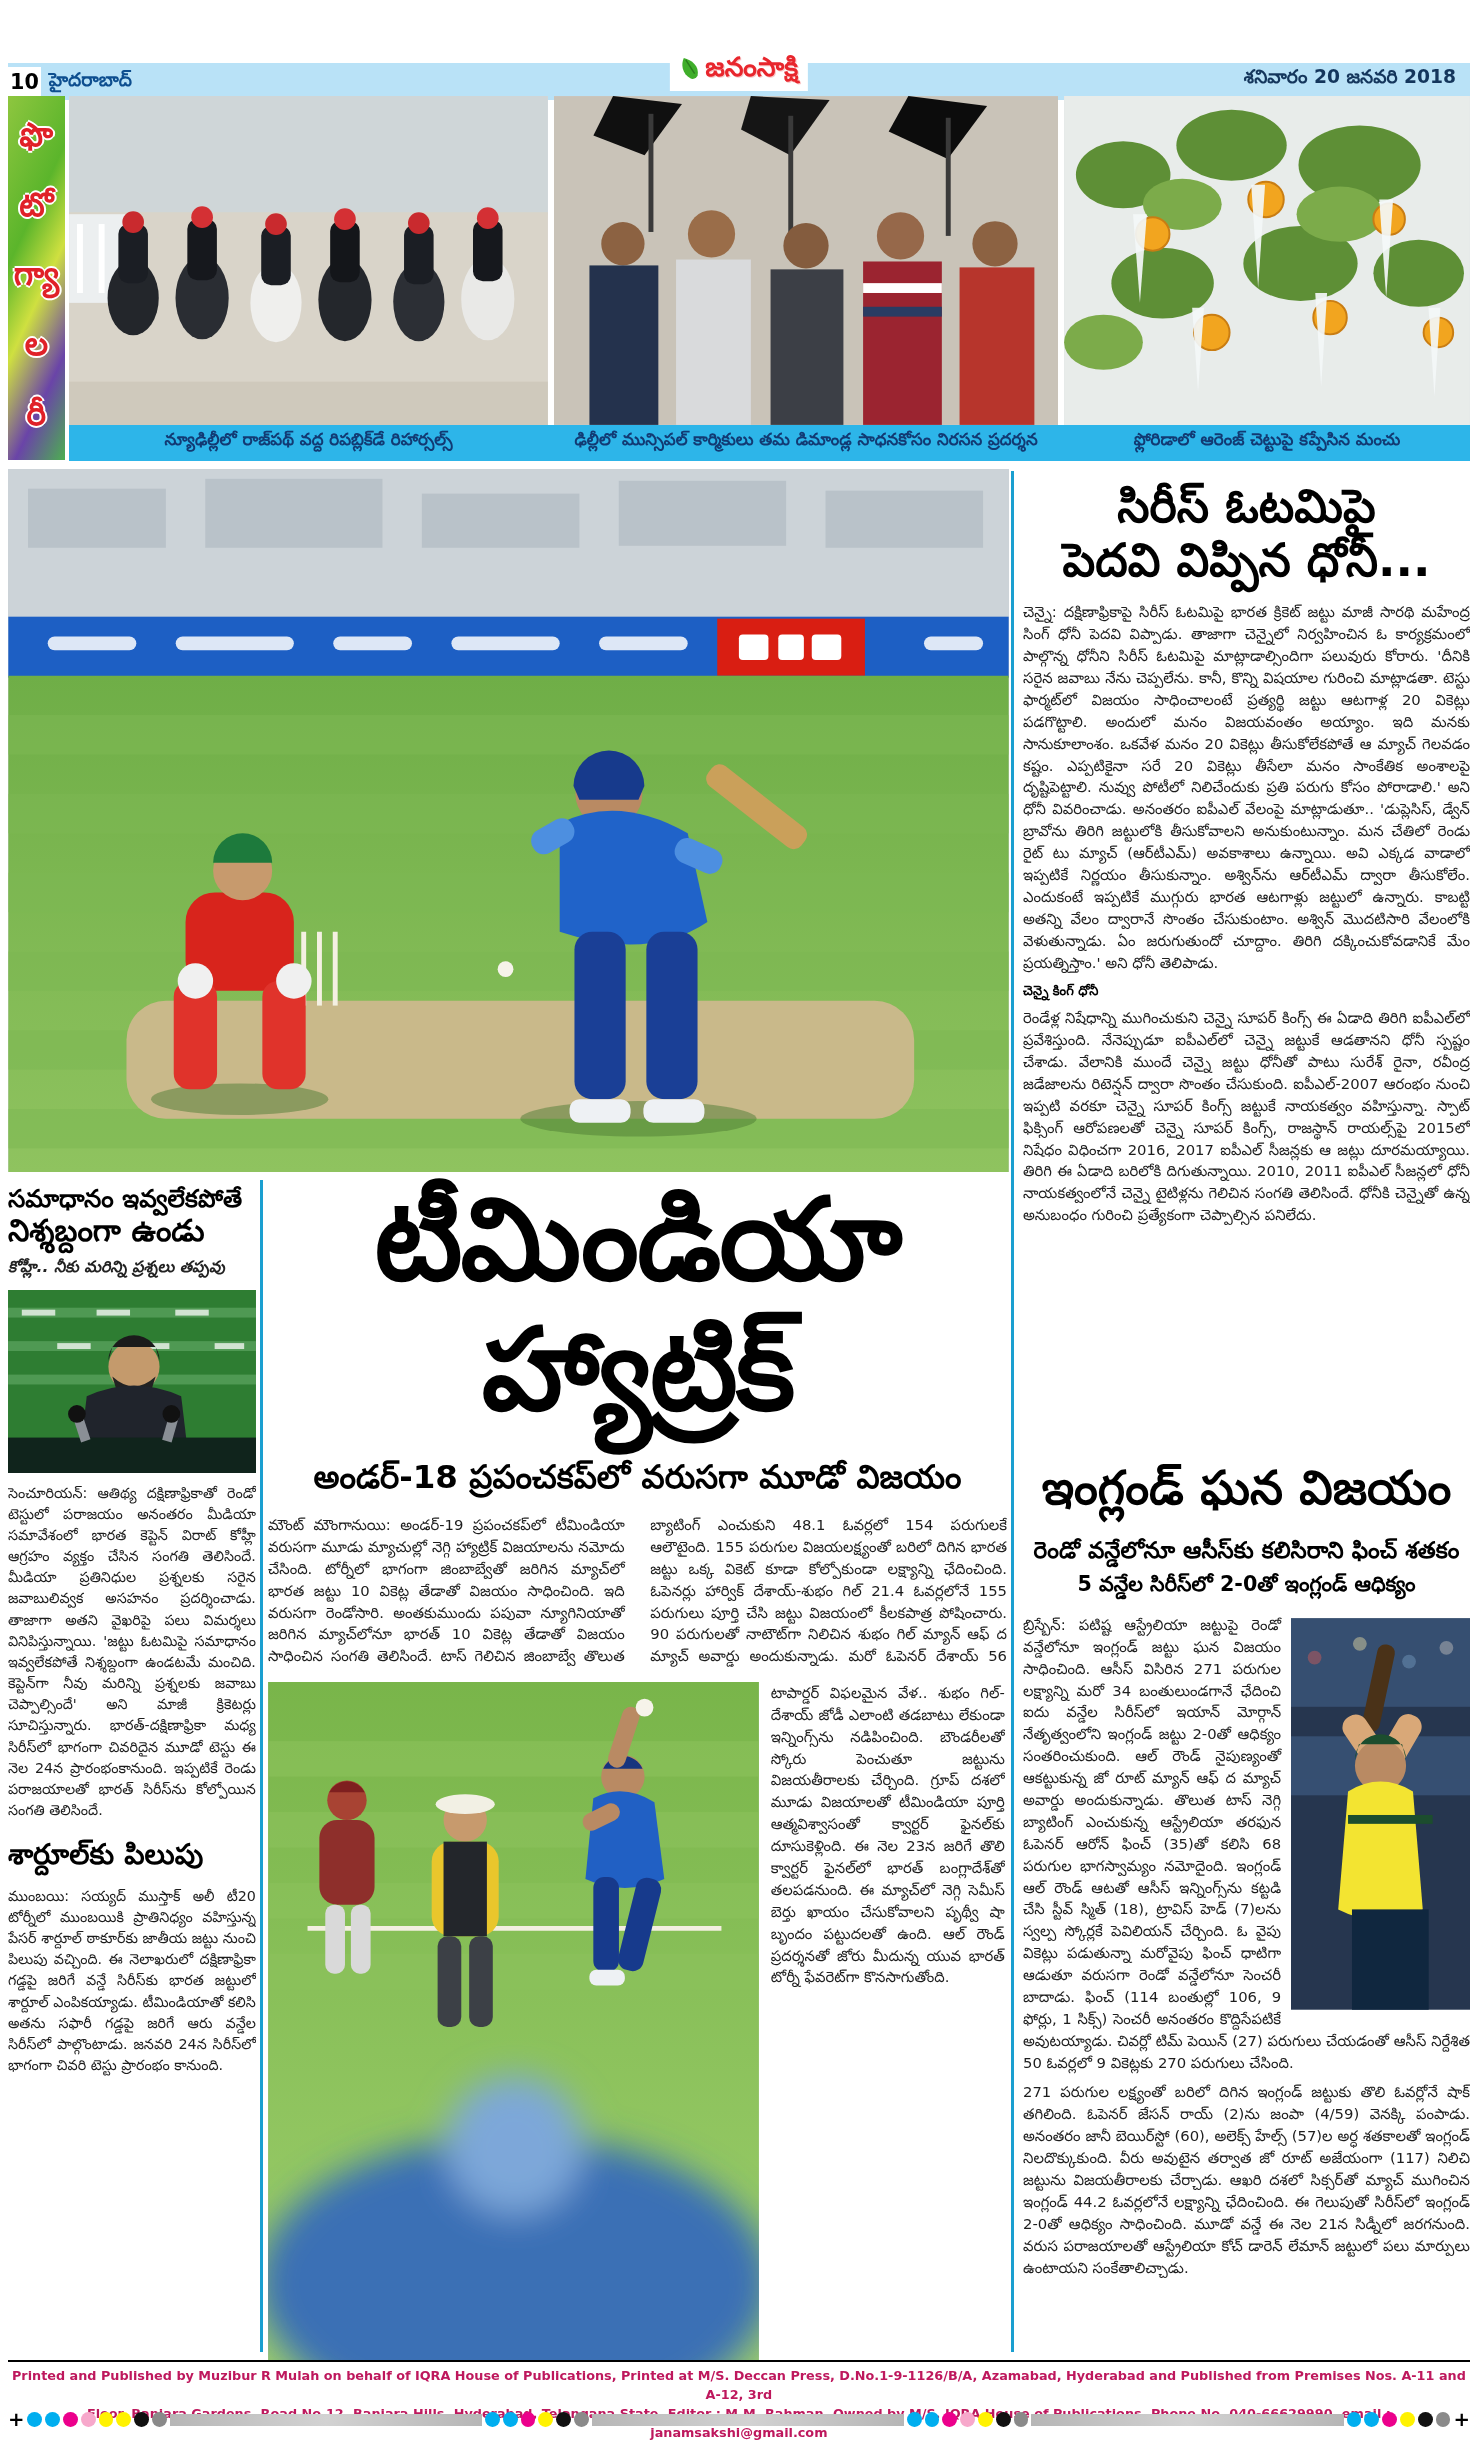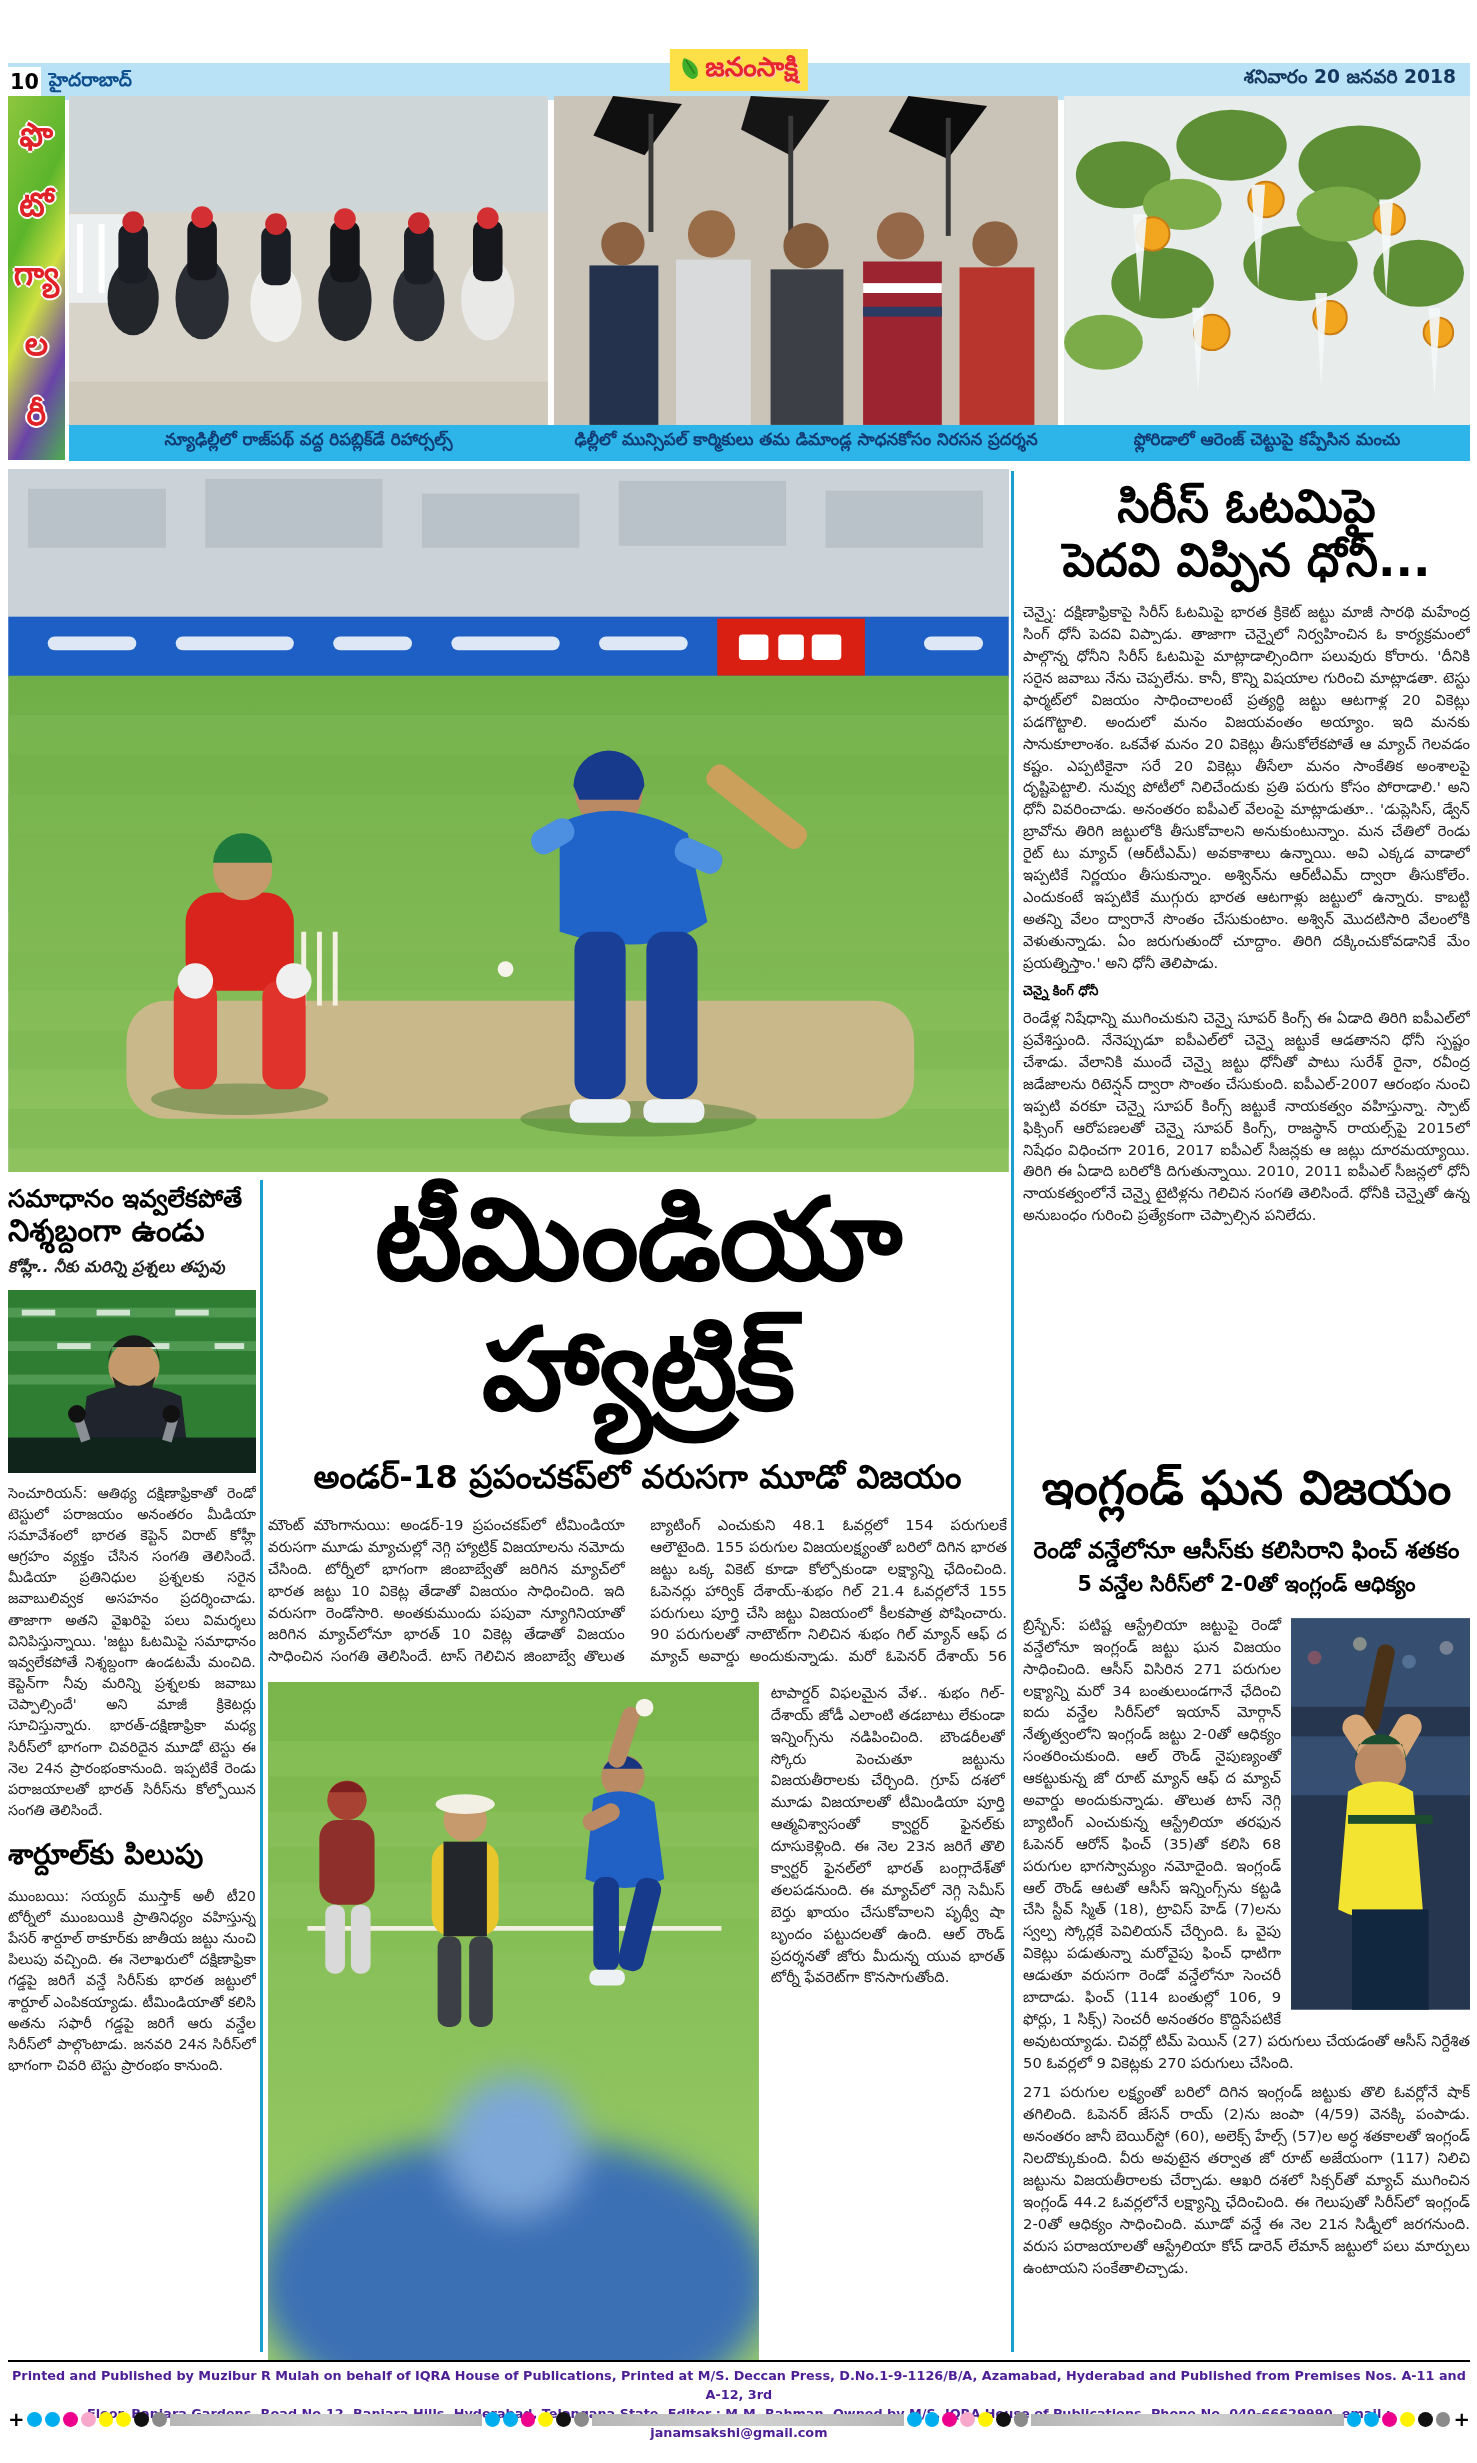--- a/index.html
+++ b/index.html
@@ -7,21 +7,21 @@
         font-family:"DejaVu Sans","Liberation Sans",sans-serif;color:#1c1c1c;}
   .abs{position:absolute;}
 
   
   .header-bar{left:7.9px;top:63px;width:1462px;height:37px;background:#b9e2f7;display:flex;align-items:center;}
   .pageno{width:33px;height:29.6px;background:#ffffff;color:#000;font-size:20.7px;font-weight:700;
           display:flex;align-items:center;justify-content:center;}
   .city{color:#0d4e8f;font-size:18.7px;font-weight:700;margin-left:7.9px;}
   .date{position:absolute;right:13.8px;top:3px;color:#14365c;font-size:18.7px;font-weight:700;}
   .masthead{position:absolute;left:50%;top:-13.8px;transform:translateX(-50%);display:flex;align-items:center;gap:3.9px;
-            background:#fde047;padding:2px 9.9px;}
+            background:#ffffff;padding:2px 9.9px;}
   .masthead-text{color:#e8262d;font-size:26.6px;font-weight:700;text-shadow:1px 1px 0 #f9c9c9;}
 
   
   .gallery-strip{left:7.9px;top:96px;width:57px;height:364px;
       background:linear-gradient(115deg,#8ec63f 0%,#5bb52b 35%,#cfe040 55%,#6a44a8 78%,#4caf50 100%);
       display:flex;flex-direction:column;align-items:center;justify-content:space-around;padding:7.9px 0;box-sizing:border-box;}
   .gallery-strip span{color:#e02128;font-size:33px;font-weight:700;
       text-shadow:-2px 0 #fff,2px 0 #fff,0 -2px #fff,0 2px #fff;}
   .gphoto{top:96px;height:329px;overflow:hidden;background:#d7dadd;}
   .caption-bar{left:69px;top:425px;width:1401px;height:36px;background:#2db5e9;}
@@ -35,21 +35,21 @@
   .headline{font-weight:700;color:#000;text-align:center;line-height:1.18;}
   .body-txt{font-size:14.8px;line-height:1.48;text-align:justify;color:#1d1d1d;overflow:hidden;}
   .subhead{font-weight:700;color:#000;}
   .float-photo{float:right;margin:3.9px 0 5.9px 9.9px;overflow:hidden;position:relative;}
 
   .big-head{font-weight:700;color:#000;text-align:center;line-height:1.02;letter-spacing:-2px;}
 
   .twocol{column-count:2;column-gap:25.6px;}
 
   
-  .footer-line{width:1462px;text-align:center;font-size:12.8px;font-weight:700;color:#4c1d95;line-height:1.5;}
+  .footer-line{width:1462px;text-align:center;font-size:12.8px;font-weight:700;color:#be185d;line-height:1.5;}
   .colorbar{left:7.9px;top:2409px;width:1462px;height:21.7px;display:flex;align-items:center;gap:3px;}
   .dot{width:14.8px;height:14.8px;border-radius:50%;display:inline-block;flex:none;}
   .graybar{height:11.8px;background:linear-gradient(90deg,#b6b6b6,#d2d2d2,#b6b6b6);flex:1;}
   .plus{font-size:19.7px;font-weight:700;color:#000;flex:none;}
 </style>
 </head>
 <body>
 
 <div class="page">
 

